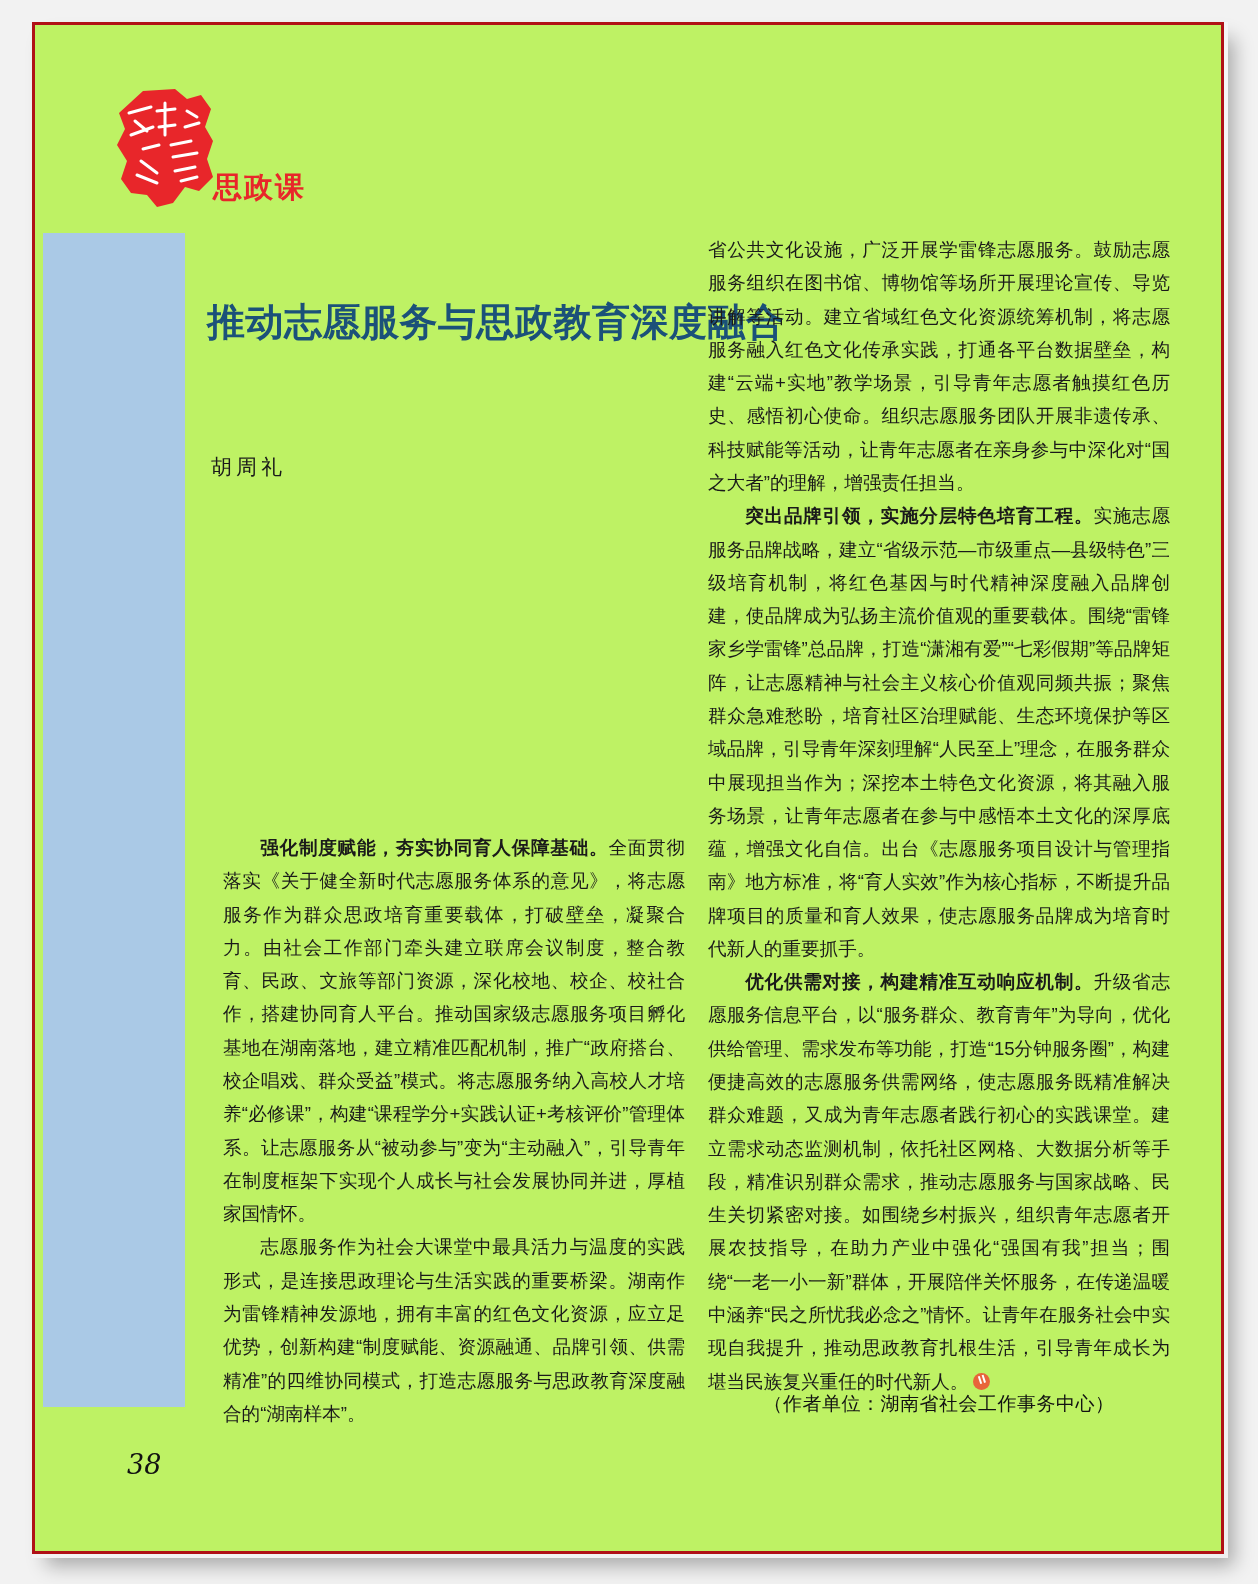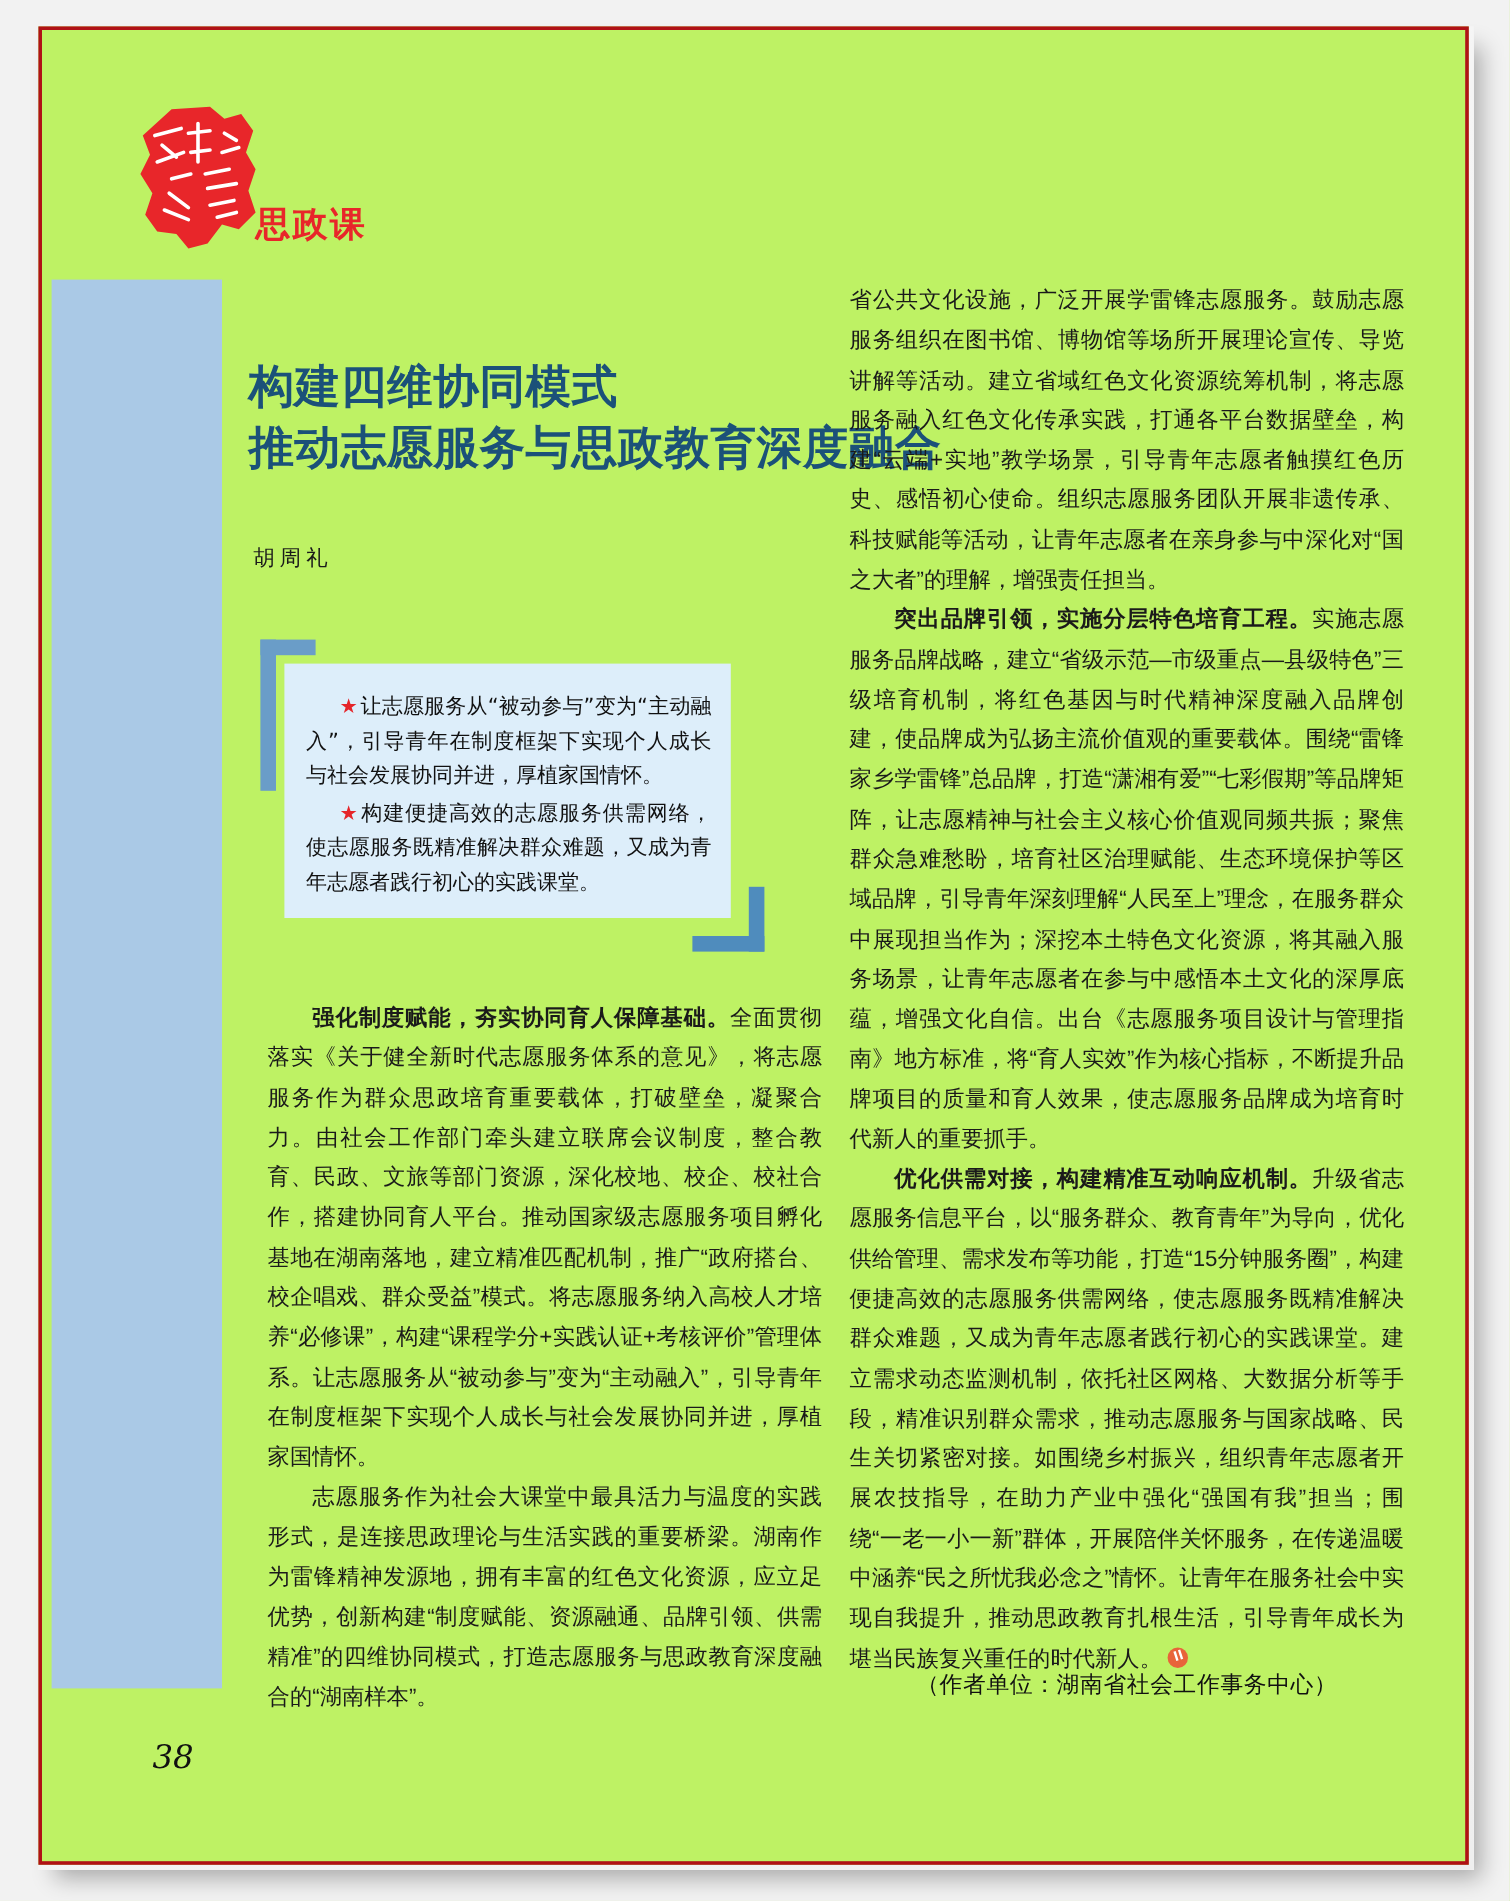--- a/index.html
+++ b/index.html
@@ -87,21 +87,21 @@
     line-height: 1.34;
     color: #1b5179;
     letter-spacing: 0.5px;
     white-space: nowrap;
   }
   #byline {
     position: absolute;
     left: 176px;
     top: 428px;
     font-family: "DejaVu Serif", serif;
-    font-size: 18px;
+    font-size: 21px;
     letter-spacing: 4px;
     color: #1a1a1a;
   }
 
   
   #quote-wrap {
     position: absolute;
     left: 182px;
     top: 508px;
     width: 420px;
@@ -243,33 +243,24 @@
           <path d="M58 58 L78 54 M60 70 L84 66 M62 84 L82 80 M68 94 L84 90"></path>
         </g>
       </svg>
     </div>
     <div class="logo-label">思政课</div>
   </div>
 
   <div id="left-band"></div>
 
   <div id="headline">
-    <div class="line">构建四维协同模式</div>
     <div class="line">推动志愿服务与思政教育深度融合</div>
   </div>
   <div id="byline">胡周礼</div>
 
-  <div id="quote-wrap">
-    <div class="quote-corner-tl"></div>
-    <div class="quote-corner-br"></div>
-    <div id="quote-box">
-      <p><span class="star">★</span><span>让志愿服务从“被动参与”变为“主动融入”，引导青年在制度框架下实现个人成长与社会发展协同并进，厚植家国情怀。</span></p>
-      <p><span class="star">★</span><span>构建便捷高效的志愿服务供需网络，使志愿服务既精准解决群众难题，又成为青年志愿者践行初心的实践课堂。</span></p>
-    </div>
-  </div>
 
   <div class="col" id="col-left">
     <p><span class="lead">强化制度赋能，夯实协同育人保障基础。</span><span>全面贯彻落实《关于健全新时代志愿服务体系的意见》，将志愿服务作为群众思政培育重要载体，打破壁垒，凝聚合力。由社会工作部门牵头建立联席会议制度，整合教育、民政、文旅等部门资源，深化校地、校企、校社合作，搭建协同育人平台。推动国家级志愿服务项目孵化基地在湖南落地，建立精准匹配机制，推广“政府搭台、校企唱戏、群众受益”模式。将志愿服务纳入高校人才培养“必修课”，构建“课程学分+实践认证+考核评价”管理体系。让志愿服务从“被动参与”变为“主动融入”，引导青年在制度框架下实现个人成长与社会发展协同并进，厚植家国情怀。</span></p>
     <p>志愿服务作为社会大课堂中最具活力与温度的实践形式，是连接思政理论与生活实践的重要桥梁。湖南作为雷锋精神发源地，拥有丰富的红色文化资源，应立足优势，创新构建“制度赋能、资源融通、品牌引领、供需精准”的四维协同模式，打造志愿服务与思政教育深度融合的“湖南样本”。</p>
   </div>
 
   <div class="col" id="col-right">
     <p class="noindent">省公共文化设施，广泛开展学雷锋志愿服务。鼓励志愿服务组织在图书馆、博物馆等场所开展理论宣传、导览讲解等活动。建立省域红色文化资源统筹机制，将志愿服务融入红色文化传承实践，打通各平台数据壁垒，构建“云端+实地”教学场景，引导青年志愿者触摸红色历史、感悟初心使命。组织志愿服务团队开展非遗传承、科技赋能等活动，让青年志愿者在亲身参与中深化对“国之大者”的理解，增强责任担当。</p>
     <p><span class="lead">突出品牌引领，实施分层特色培育工程。</span><span>实施志愿服务品牌战略，建立“省级示范—市级重点—县级特色”三级培育机制，将红色基因与时代精神深度融入品牌创建，使品牌成为弘扬主流价值观的重要载体。围绕“雷锋家乡学雷锋”总品牌，打造“潇湘有爱”“七彩假期”等品牌矩阵，让志愿精神与社会主义核心价值观同频共振；聚焦群众急难愁盼，培育社区治理赋能、生态环境保护等区域品牌，引导青年深刻理解“人民至上”理念，在服务群众中展现担当作为；深挖本土特色文化资源，将其融入服务场景，让青年志愿者在参与中感悟本土文化的深厚底蕴，增强文化自信。出台《志愿服务项目设计与管理指南》地方标准，将“育人实效”作为核心指标，不断提升品牌项目的质量和育人效果，使志愿服务品牌成为培育时代新人的重要抓手。</span></p>
     <p><span class="lead">优化供需对接，构建精准互动响应机制。</span><span>升级省志愿服务信息平台，以“服务群众、教育青年”为导向，优化供给管理、需求发布等功能，打造“15分钟服务圈”，构建便捷高效的志愿服务供需网络，使志愿服务既精准解决群众难题，又成为青年志愿者践行初心的实践课堂。建立需求动态监测机制，依托社区网格、大数据分析等手段，精准识别群众需求，推动志愿服务与国家战略、民生关切紧密对接。如围绕乡村振兴，组织青年志愿者开展农技指导，在助力产业中强化“强国有我”担当；围绕“一老一小一新”群体，开展陪伴关怀服务，在传递温暖中涵养“民之所忧我必念之”情怀。让青年在服务社会中实现自我提升，推动思政教育扎根生活，引导青年成长为堪当民族复兴重任的时代新人。</span><span class="endmark"></span></p>

